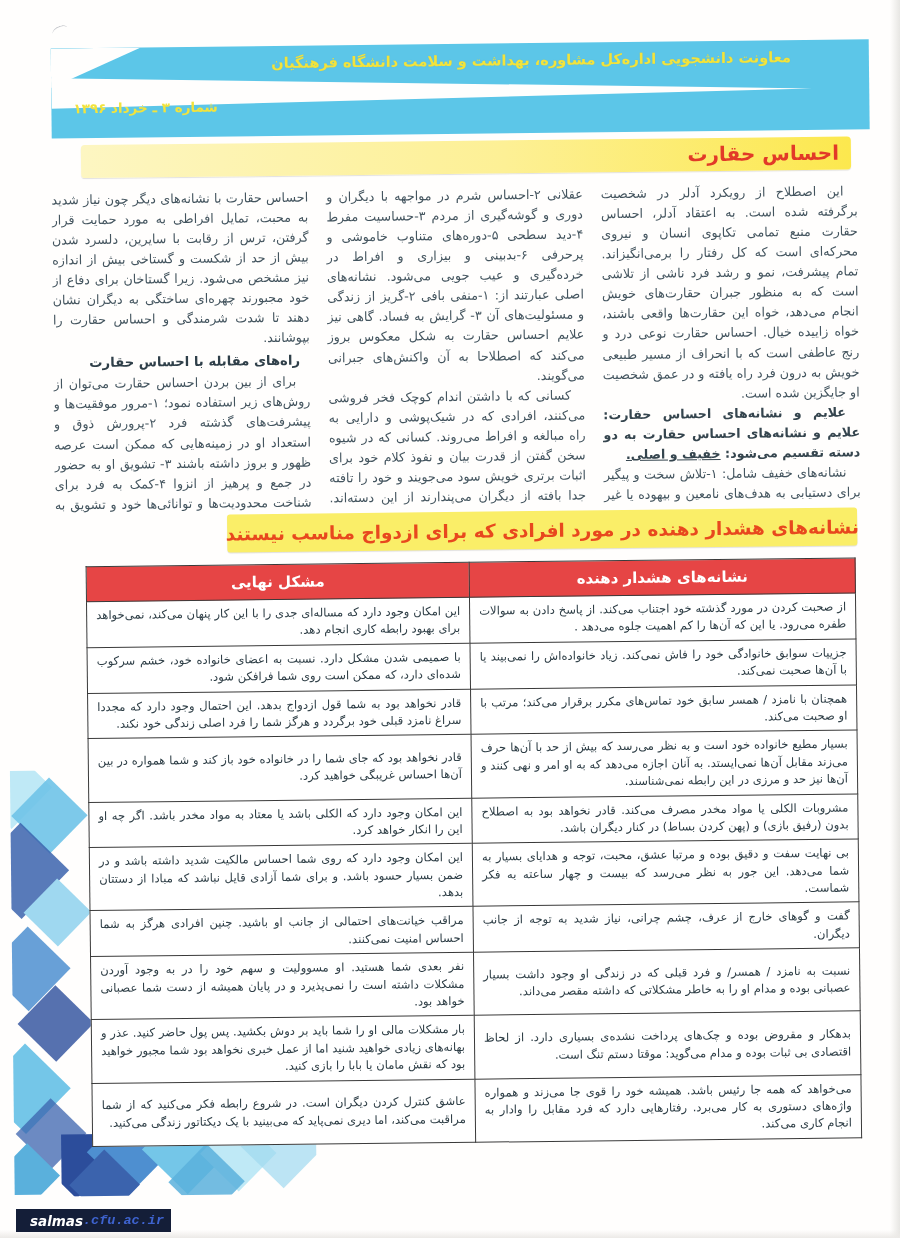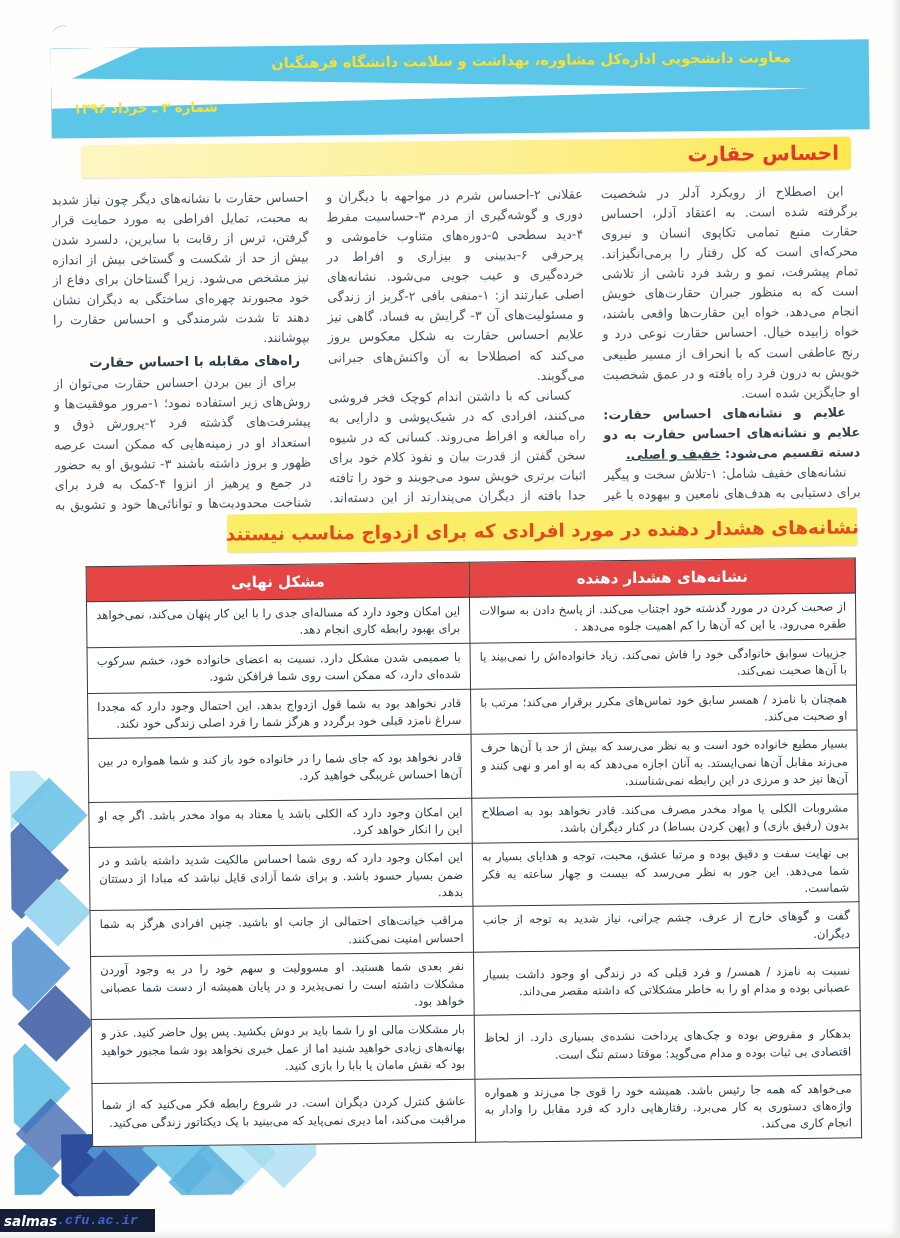--- a/index.html
+++ b/index.html
@@ -49,22 +49,22 @@
     padding:8px 6px;border:1.6px solid #3a3a3a;}
   td{border:1.6px solid #3a3a3a;font-size:11.6px;color:#2e3e46;padding:5px 9px;
     text-align:justify;line-height:1.5;vertical-align:middle;background:#fff;}
   col.c-sign{width:50.2%;} col.c-prob{width:49.8%;}
   
   .decor{position:absolute;overflow:hidden;z-index:1;}
   .decor-strip{left:8px;top:766px;width:80px;height:424px;}
   .decor-bottom{left:55px;top:1130px;width:255px;height:62px;}
   .dm{position:absolute;transform:rotate(45deg);}
   
-  .footer-bar{position:absolute;left:0;top:1209px;width:155px;height:23px;background:#141e38;
-    display:flex;align-items:center;padding-left:4px;box-sizing:border-box;z-index:3;}
+  .footer-bar{position:absolute;left:16px;top:1209px;width:155px;height:23px;background:#141e38;
+    display:flex;align-items:center;padding-left:14px;box-sizing:border-box;z-index:3;}
   .footer-bar .u1{color:#ffffff;font-weight:bold;font-style:italic;font-size:13.5px;}
   .footer-bar .u2{color:#3e63cf;font-weight:bold;font-style:italic;font-size:13.5px;font-family:Liberation Mono, monospace;}
 </style>
 </head>
 <body>
 
 <div class="page">
   <div class="tilt">
 
     <div class="band">

